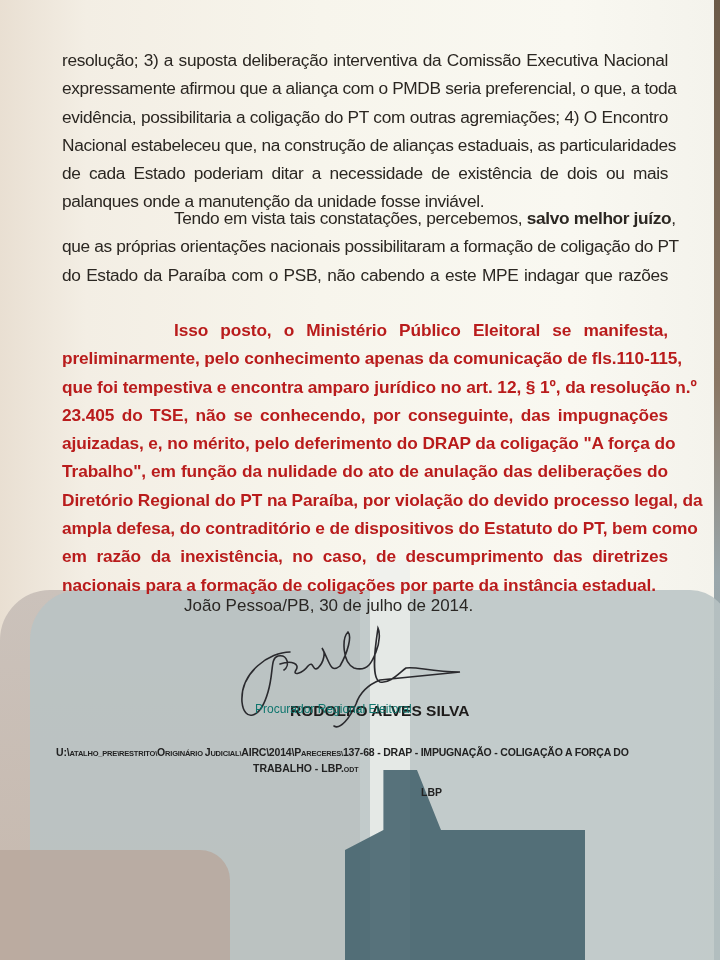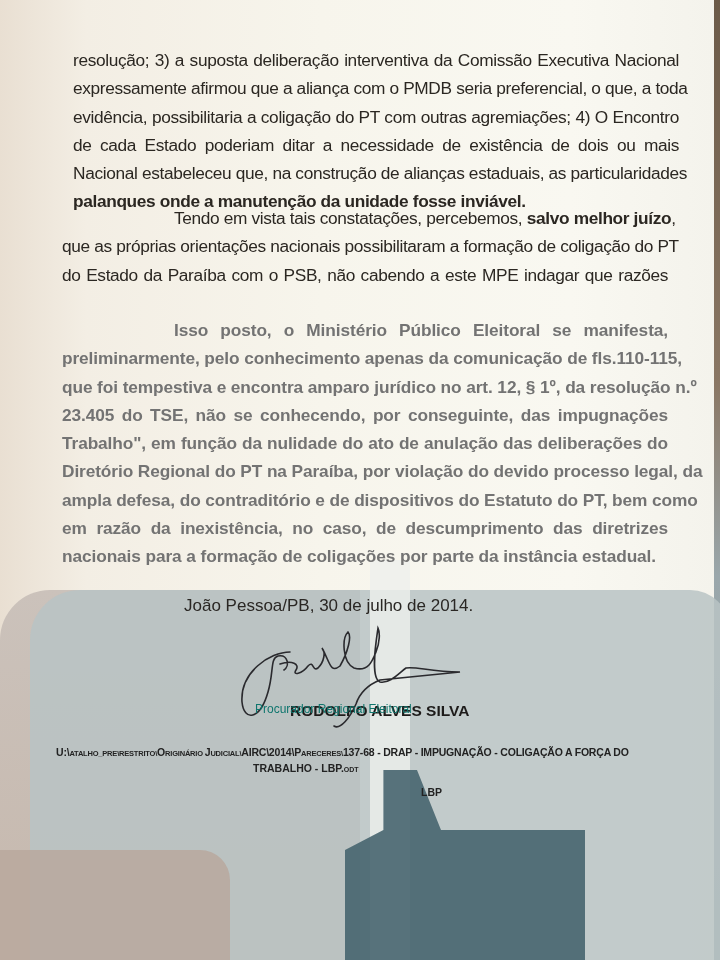--- a/index.html
+++ b/index.html
@@ -39,25 +39,25 @@
   }
   .shadow-chair {
     position: absolute; left: 0; top: 850px; width: 230px; height: 110px;
     background: #b8a89e; border-top-right-radius: 30px; opacity: 0.85;
   }
   .text-block {
     position: absolute; left: 62px; width: 606px;
     font-size: 17.3px; color: #2b2722; line-height: 28.3px;
     text-align: justify;
   }
-  .para1 { top: 46px; font-family: "Liberation Sans", sans-serif; letter-spacing: -0.35px; margin-left: 11px; }
+  .para1 { top: 46px; font-family: "Liberation Sans", sans-serif; letter-spacing: -0.35px; }
   .para2 { top: 204px; letter-spacing: -0.35px; }
-  .para3 { top: 316px; font-weight: bold; color: #737373; letter-spacing: -0.1px; }
+  .para3 { top: 316px; font-weight: bold; color: #b91c1c; letter-spacing: -0.1px; }
   .line { display: block; text-align: justify; text-align-last: justify; white-space: nowrap; }
-  .line.last { text-align-last: left; font-weight: bold; }
+  .line.last { text-align-last: left; }
   .bold { font-weight: bold; }
   .date {
     position: absolute; left: 172px; top: 596px; font-size: 17px; color: #2a2724; margin-left: 12px;
   }
   .signature {
     position: absolute; left: 230px; top: 622px; width: 240px; height: 110px;
   }
   .signer-name {
     position: absolute; left: 266px; top: 702px; font-size: 15.5px; font-weight: bold; color: #1d1b1a; margin-left: 24px;
   }
@@ -87,36 +87,37 @@
 <div class="shadow-left"></div>
 <div class="shadow-main"></div>
 <div class="shadow-light"></div>
 <div class="shadow-chair"></div>
 <div class="shadow-blob"></div>
 
 <div class="text-block para1">
   <span class="line">resolução; 3) a suposta deliberação interventiva da Comissão Executiva Nacional</span>
   <span class="line">expressamente afirmou que a aliança com o PMDB seria preferencial, o que, a toda</span>
   <span class="line">evidência, possibilitaria a coligação do PT com outras agremiações; 4) O Encontro</span>
+  <span class="line">Nacional estabeleceu que, na construção de alianças estaduais, as particularidades</span>
   <span class="line">de cada Estado poderiam ditar a necessidade de existência de dois ou mais</span>
-  <span class="line">Nacional estabeleceu que, na construção de alianças estaduais, as particularidades</span>
   <span class="line last">palanques onde a manutenção da unidade fosse inviável.</span>
 </div>
 
 <div class="text-block para2">
   <span class="line" style="padding-left:112px; box-sizing:border-box;"><span>Tendo em vista tais constatações, percebemos, </span><span class="bold">salvo melhor juízo</span><span>,</span></span>
   <span class="line">que as próprias orientações nacionais possibilitaram a formação de coligação do PT</span>
   <span class="line">do Estado da Paraíba com o PSB, não cabendo a este MPE indagar que razões</span>
 </div>
 
 <div class="text-block para3">
   <span class="line" style="padding-left:112px; box-sizing:border-box;">Isso posto, o Ministério Público Eleitoral se manifesta,</span>
   <span class="line">preliminarmente, pelo conhecimento apenas da comunicação de fls.110-115,</span>
   <span class="line">que foi tempestiva e encontra amparo jurídico no art. 12, § 1º, da resolução n.º</span>
   <span class="line">23.405 do TSE, não se conhecendo, por conseguinte, das impugnações</span>
+  <span class="line">ajuizadas, e, no mérito, pelo deferimento do DRAP da coligação "A força do</span>
   <span class="line">Trabalho", em função da nulidade do ato de anulação das deliberações do</span>
   <span class="line">Diretório Regional do PT na Paraíba, por violação do devido processo legal, da</span>
   <span class="line">ampla defesa, do contraditório e de dispositivos do Estatuto do PT, bem como</span>
   <span class="line">em razão da inexistência, no caso, de descumprimento das diretrizes</span>
   <span class="line last">nacionais para a formação de coligações por parte da instância estadual.</span>
 </div>
 
 <div class="date">João Pessoa/PB, 30 de julho de 2014.</div>
 
 <svg class="signature" viewBox="0 0 240 110">

